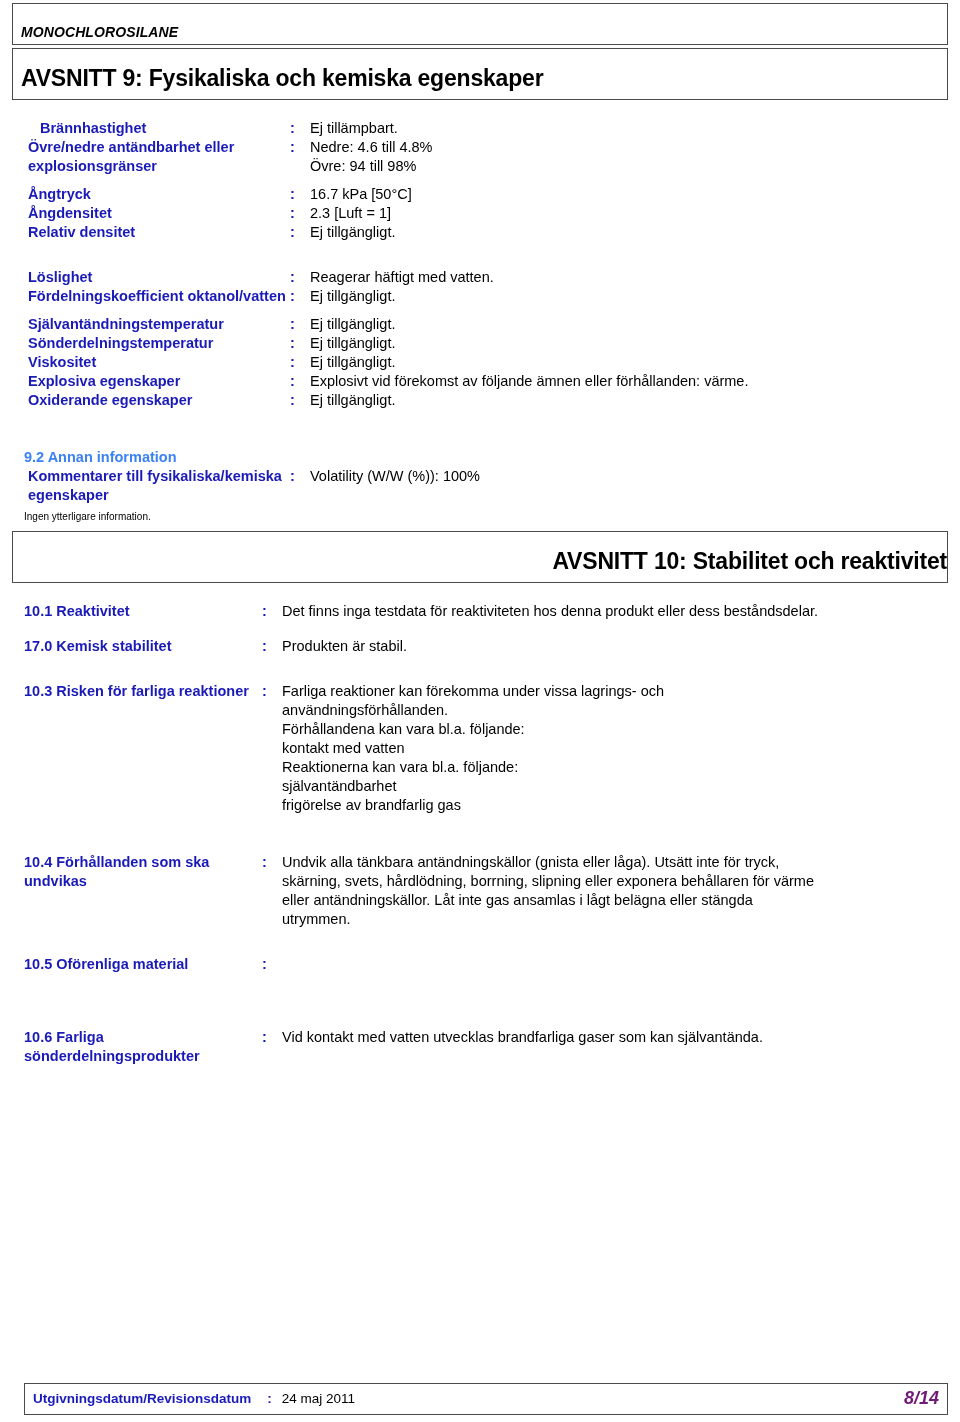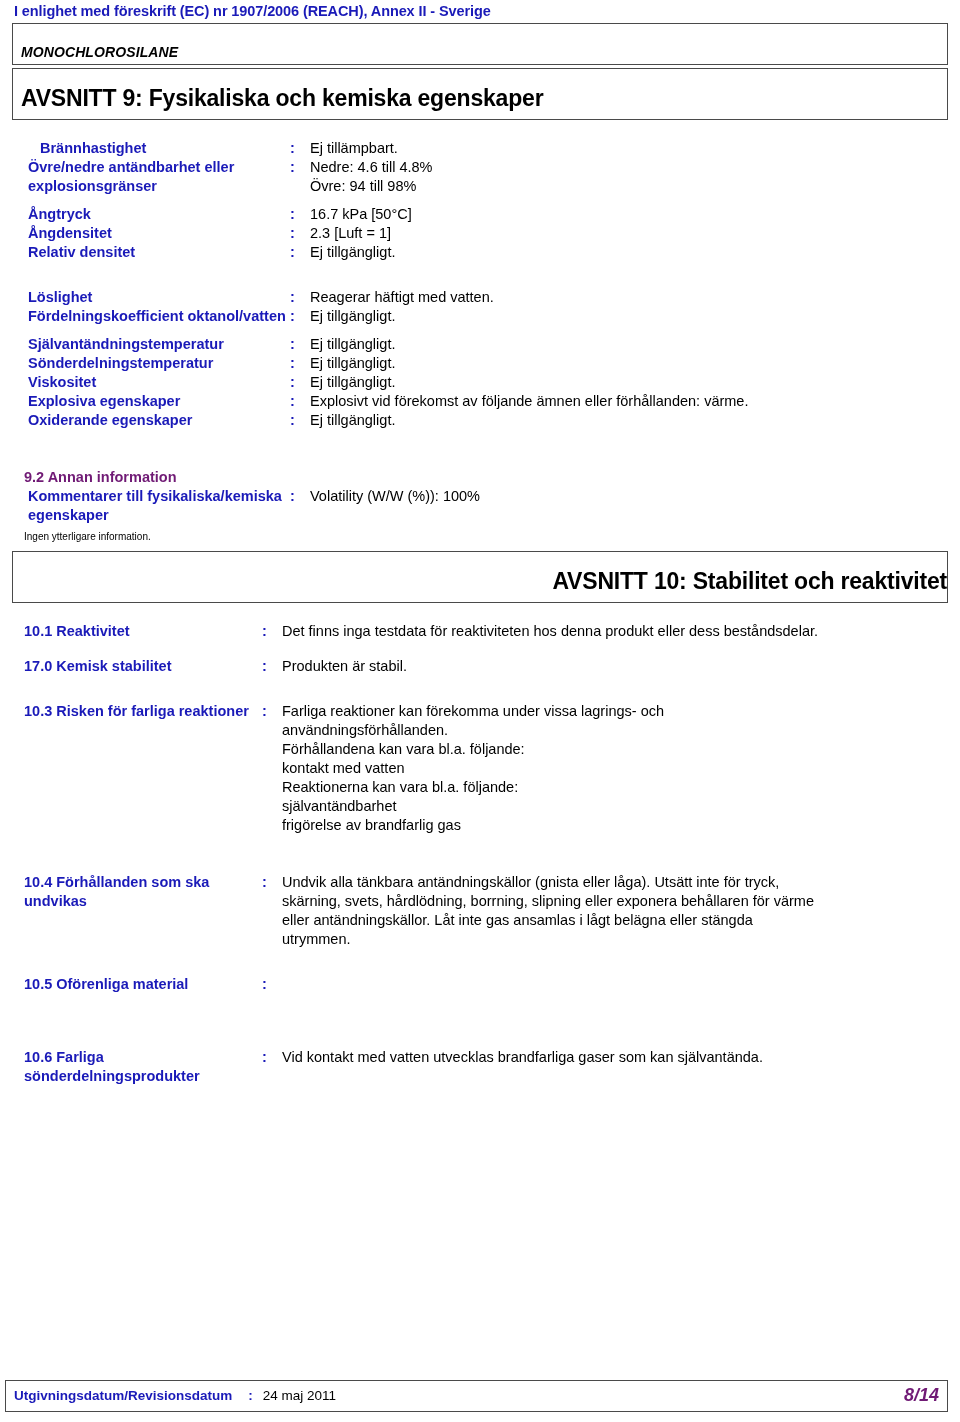--- a/index.html
+++ b/index.html
@@ -97,38 +97,38 @@
   
   .s10 .row-lbl  { width: 250px; flex: 0 0 250px; padding-left: 12px; }
 
   
   .gap-sm { height: 9px; }
   .gap-md { height: 16px; }
   .gap-lg { height: 26px; }
   .gap-xl { height: 38px; }
 
   .sub-heading {
-    color: #701a75;
+    color: #3b82f6;
     font-weight: bold;
     font-size: 14.5px;
     line-height: 19px;
     padding-left: 12px;
   }
   .plain-note {
     color: #000000;
     font-size: 10px;
     line-height: 19px;
     padding-left: 12px;
     margin-top: 2px;
   }
 
   
   .footer {
     position: absolute;
-    left: 5px;
+    left: 24px;
     right: 12px;
     bottom: 10px;
     border: 1.5px solid #4a4a4a;
     box-sizing: border-box;
     background: #ffffff;
     display: flex;
     align-items: center;
     padding: 4px 8px 5px 8px;
   }
   .footer-lbl {
@@ -152,21 +152,20 @@
     font-style: italic;
     font-size: 18px;
     color: #701a75;
   }
 </style>
 </head>
 <body>
 
 <div class="page">
 
-  <div class="doc-header">I enlighet med föreskrift (EC) nr 1907/2006 (REACH), Annex II - Sverige</div>
 
   <div class="boxbar product-name">MONOCHLOROSILANE</div>
 
   <div class="boxbar section-bar">AVSNITT 9: Fysikaliska och kemiska egenskaper</div>
 
   <div class="prop-block s9">
 
     <div class="row indent">
       <div class="row-lbl">Brännhastighet</div>
       <div class="row-colon">:</div>

